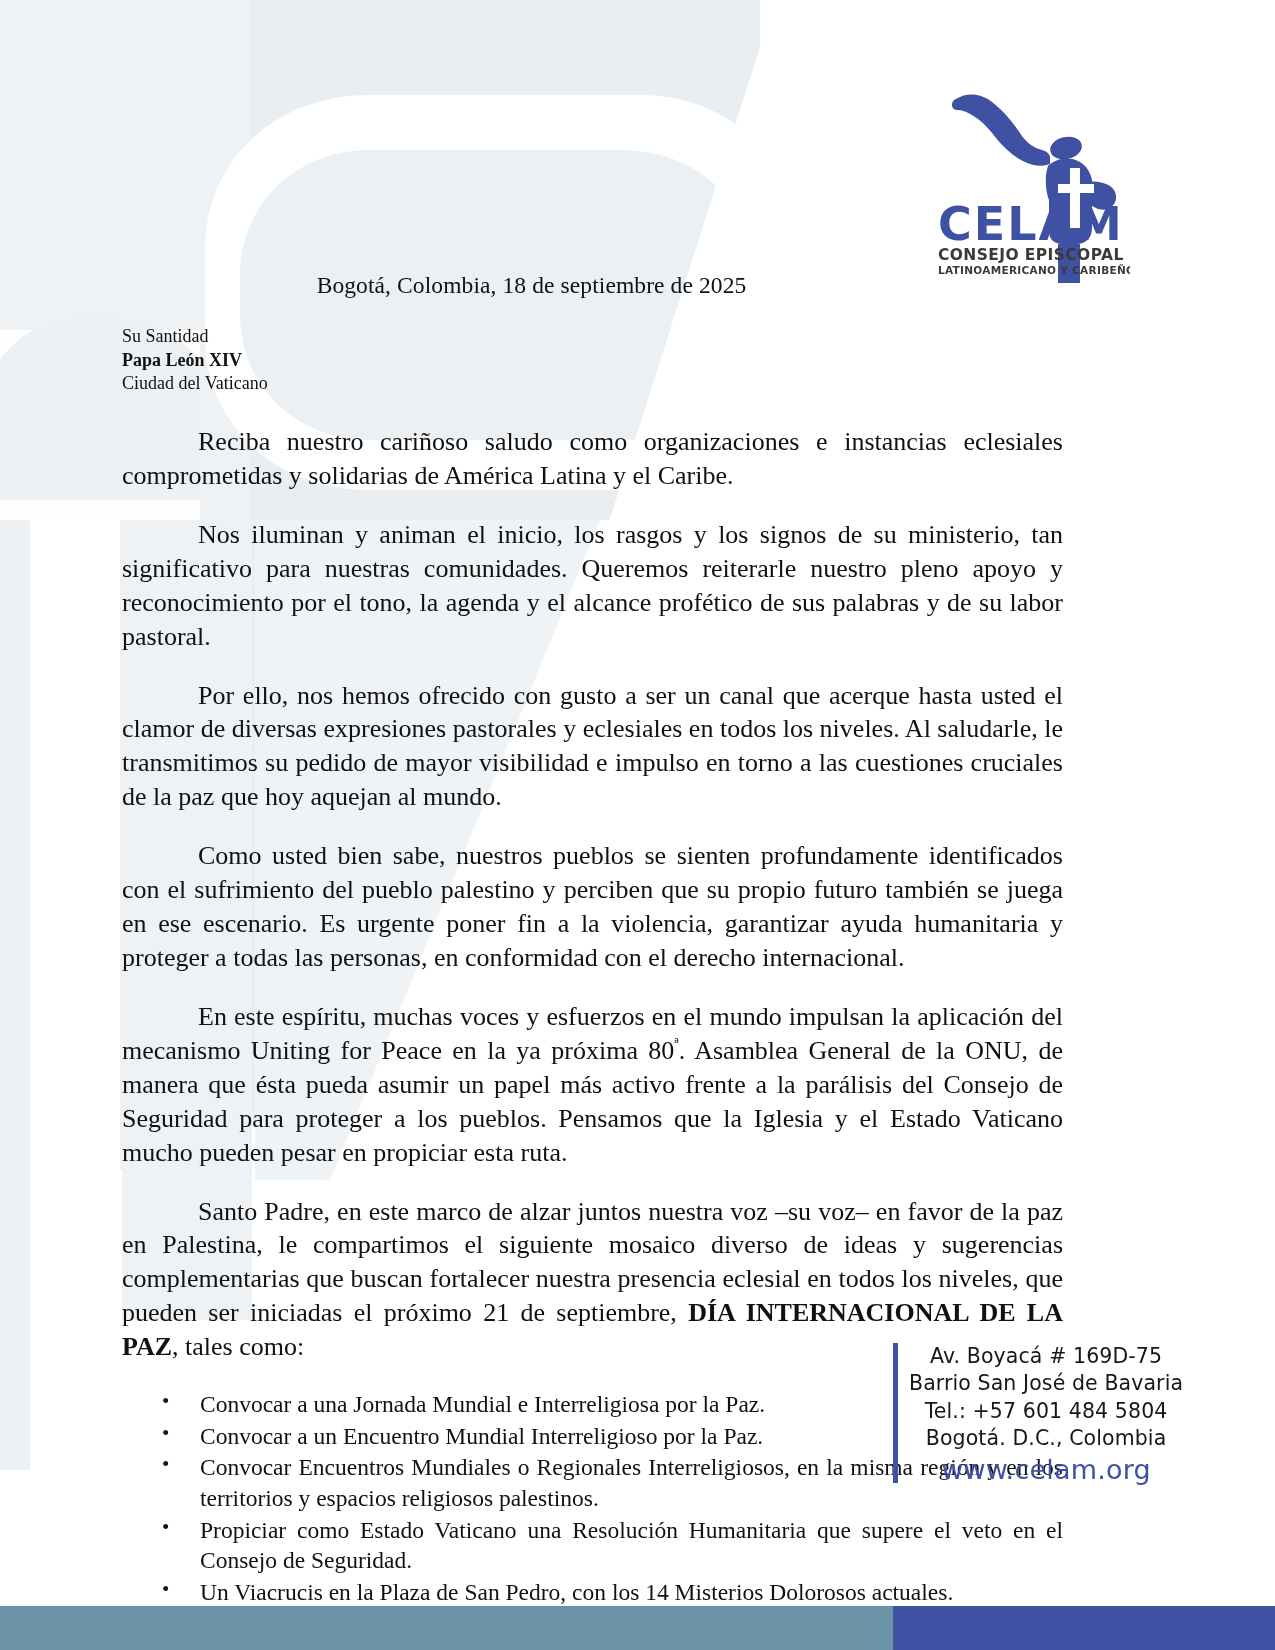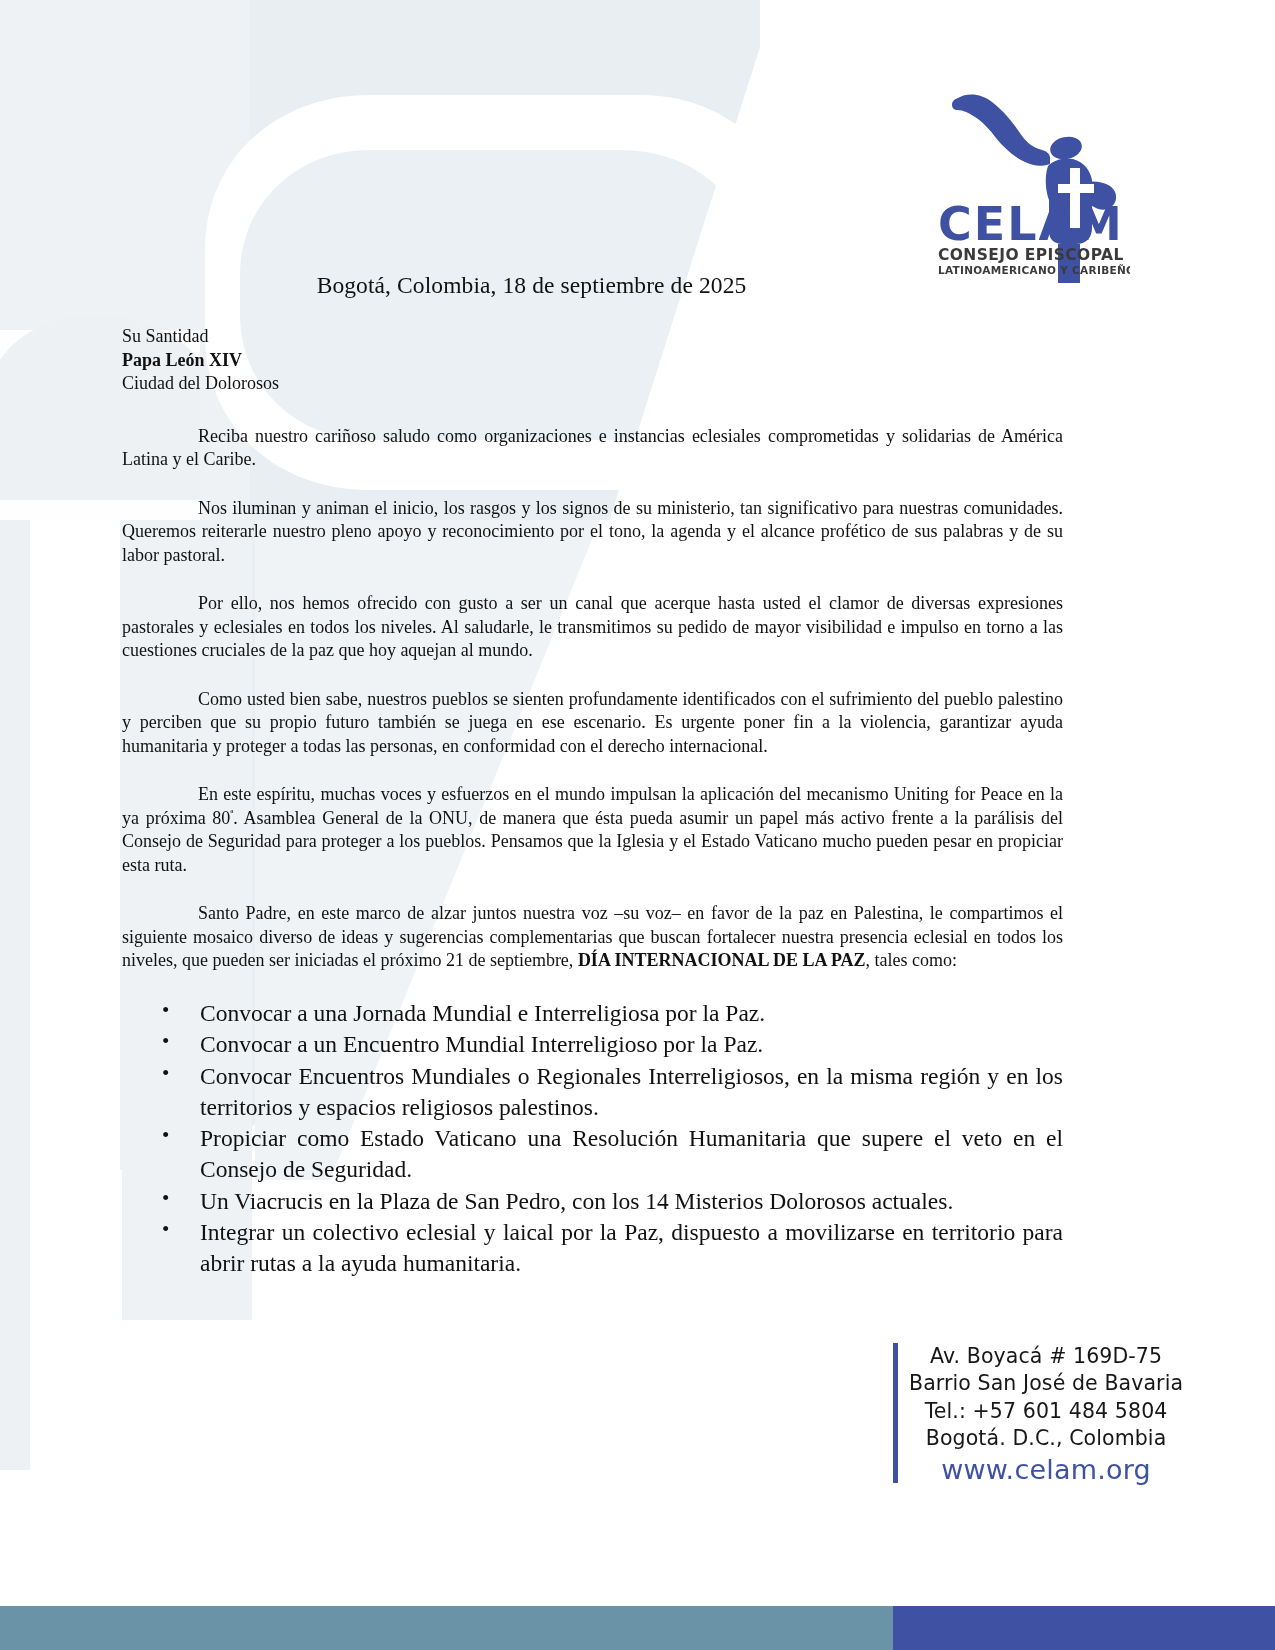--- a/index.html
+++ b/index.html
@@ -37,21 +37,21 @@
   .addr{
     position:absolute; left:122px; top:325px;
     font-size:18px; line-height:1.31;
   }
   .addr .b{ font-weight:bold; }
 
   .body-col{
     position:absolute; left:122px; top:425px; width:941px;
   }
   p.para{
-    font-size:18px;
+    font-size:26px;
     line-height:1.305;
     text-align:justify;
     text-indent:76px;
     margin-bottom:25px;
     hyphens:none;
   }
   p.para b{ font-weight:bold; }
   sup.ord{ font-size:.62em; vertical-align:super; line-height:0; }
 
   ul.bullets{
@@ -231,21 +231,21 @@
   </svg>
 </div>
 
 <div class="page">
 
   <div class="date-line">Bogotá, Colombia, 18 de septiembre de 2025</div>
 
   <div class="addr">
     <div>Su Santidad</div>
     <div class="b">Papa León XIV</div>
-    <div>Ciudad del Dolorosos</div>
+    <div>Ciudad del Vaticano</div>
   </div>
 
   <div class="body-col">
 
     <p class="para">Reciba nuestro cariñoso saludo como organizaciones e instancias eclesiales comprometidas y solidarias de América Latina y el Caribe.</p>
     <p class="para">Nos iluminan y animan el inicio, los rasgos y los signos de su ministerio, tan significativo para nuestras comunidades. Queremos reiterarle nuestro pleno apoyo y reconocimiento por el tono, la agenda y el alcance profético de sus palabras y de su labor pastoral.</p>
     <p class="para">Por ello, nos hemos ofrecido con gusto a ser un canal que acerque hasta usted el clamor de diversas expresiones pastorales y eclesiales en todos los niveles. Al saludarle, le transmitimos su pedido de mayor visibilidad e impulso en torno a las cuestiones cruciales de la paz que hoy aquejan al mundo.</p>
     <p class="para">Como usted bien sabe, nuestros pueblos se sienten profundamente identificados con el sufrimiento del pueblo palestino y perciben que su propio futuro también se juega en ese escenario. Es urgente poner fin a la violencia, garantizar ayuda humanitaria y proteger a todas las personas, en conformidad con el derecho internacional.</p>
 
     <p class="para"><span>En este espíritu, muchas voces y esfuerzos en el mundo impulsan la aplicación del mecanismo Uniting for Peace en la ya próxima 80</span><sup class="ord">ª</sup><span>. Asamblea General de la ONU, de manera que ésta pueda asumir un papel más activo frente a la parálisis del Consejo de Seguridad para proteger a los pueblos. Pensamos que la Iglesia y el Estado Vaticano mucho pueden pesar en propiciar esta ruta.</span></p>

